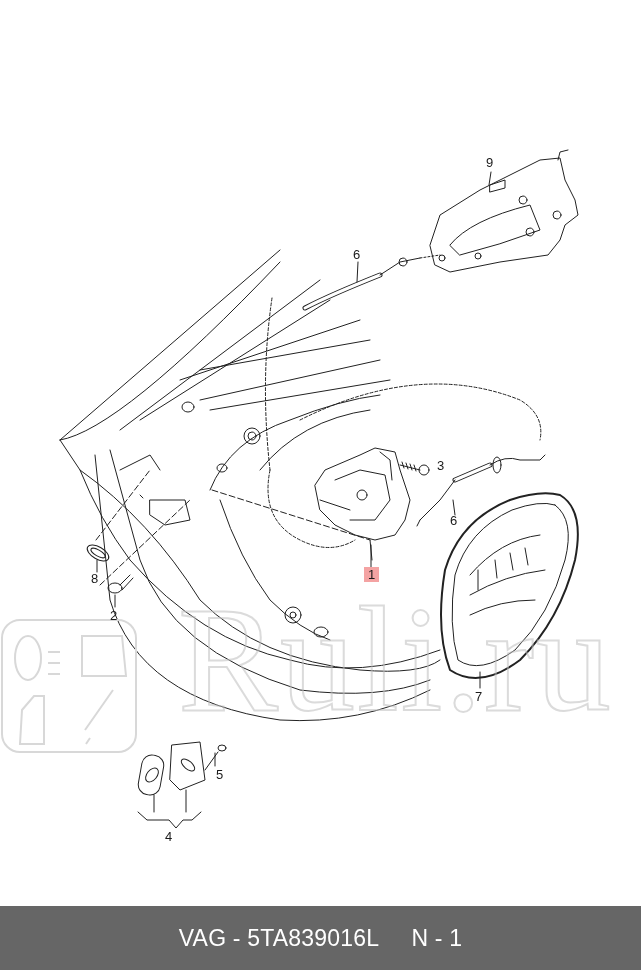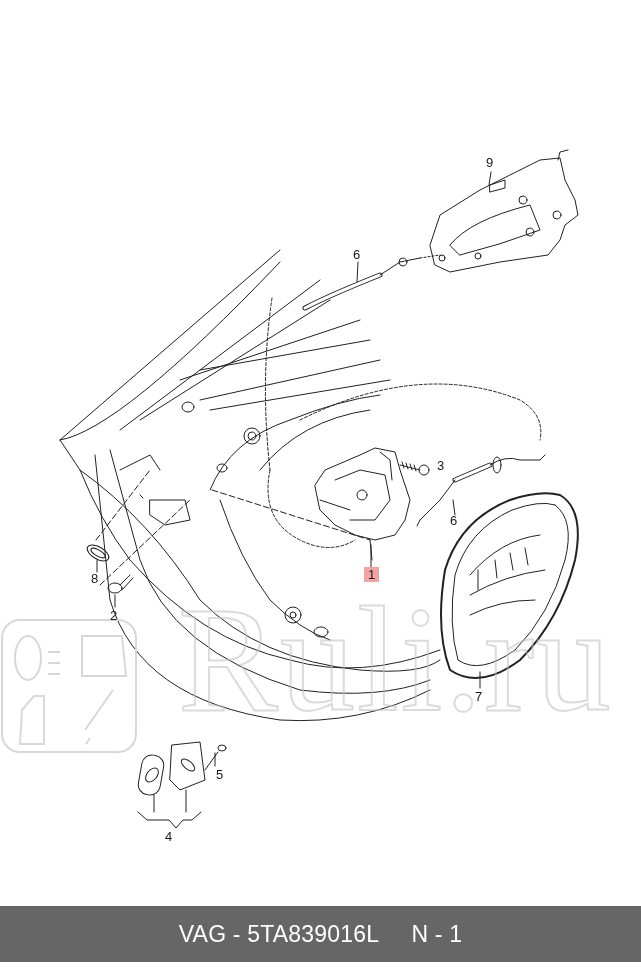--- a/index.html
+++ b/index.html
@@ -1,21 +1,21 @@
 <!DOCTYPE html>
 <html><head>
 <meta charset="utf-8">
 <style>
   html, body { margin: 0; padding: 0; background: #ffffff; }
   body { width: 641px; height: 970px; position: relative; overflow: hidden; font-family: "Liberation Sans", sans-serif; }
   #diagram { position: absolute; left: 0; top: 0; width: 641px; height: 906px; }
   .callout { position: absolute; font-size: 13px; color: #1a1a1a; font-family: "Liberation Sans", sans-serif; line-height: 1; }
   .callout.hl { background: #f4a3a3; padding: 1px 4px; }
   #watermark-text { position: absolute; left: 178px; top: 584px; font-size: 150px; color: rgba(200,200,200,0.45); font-family: Liberation Serif, serif; letter-spacing: 2px; -webkit-text-stroke: 2px rgba(190,190,190,0.55); color: transparent; line-height: 1; }
-  #footer { position: absolute; left: 0; top: 906px; width: 641px; height: 56px; background: #666666; display: flex; align-items: center; justify-content: center; }
+  #footer { position: absolute; left: 0; top: 906px; width: 641px; height: 64px; background: #666666; display: flex; align-items: center; justify-content: center; }
   #footer-text { color: #ffffff; font-size: 23px; font-family: "Liberation Sans", sans-serif; letter-spacing: 0.2px; white-space: pre; }
 </style>
 </head>
 <body>
 
 <svg id="diagram" viewBox="0 0 641 906" xmlns="http://www.w3.org/2000/svg">
   <g fill="none" stroke="#222" stroke-width="1" stroke-linecap="round" stroke-linejoin="round">
 
     <g>
       <path d="M60 440 L280 250"></path>

